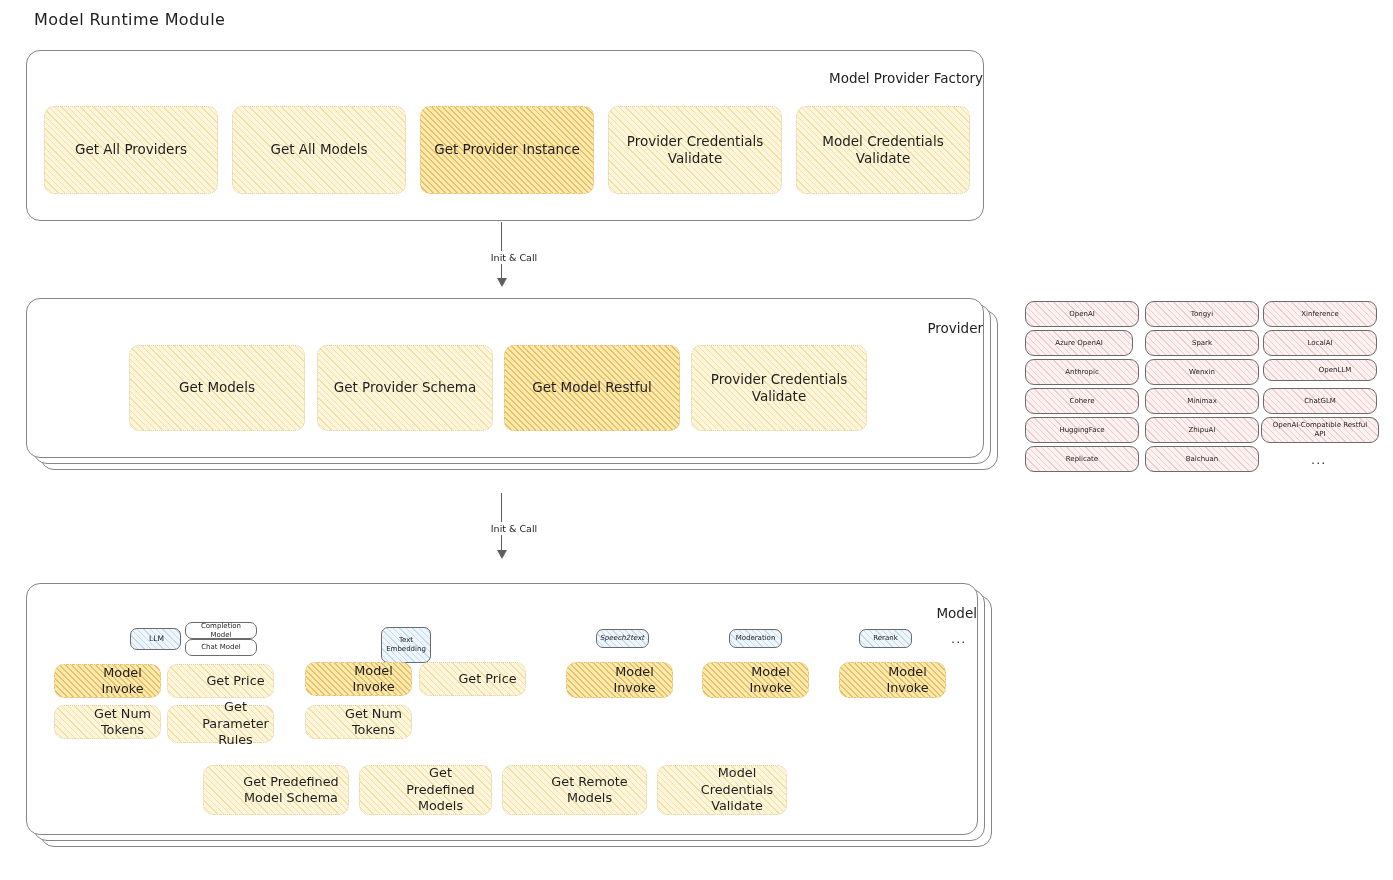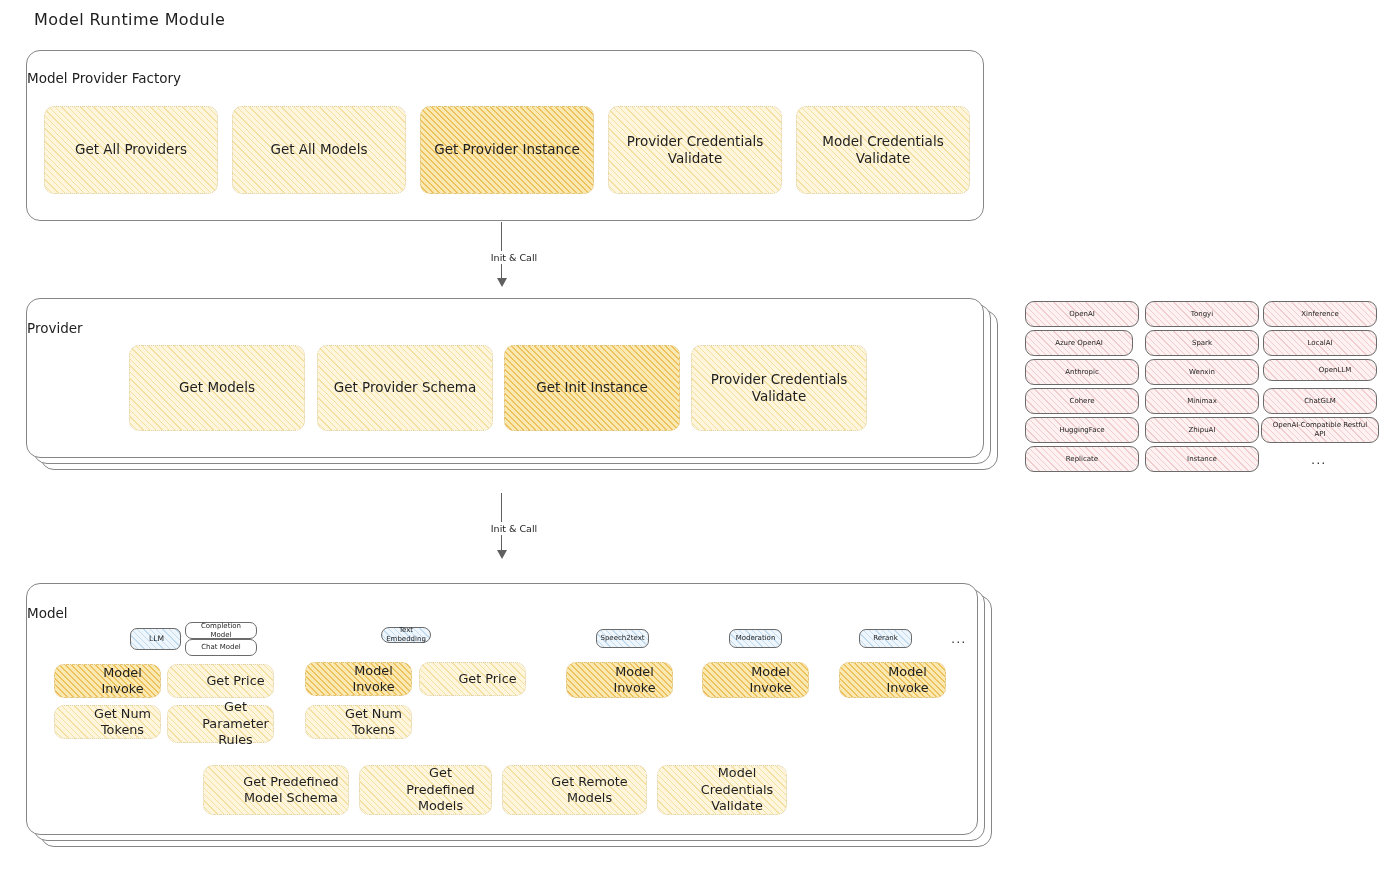--- a/index.html
+++ b/index.html
@@ -32,21 +32,21 @@
     border: 1.3px solid #868686;
     border-radius: 14px;
     background: #ffffff;
     box-sizing: border-box;
   }
   .hcard.stack-l { background:#ffffff; }
 
   .card-title {
     position: absolute;
     left: 0; right: 0;
-    text-align: left;
+    text-align: right;
     font-size: 13.5px;
     color: #1e1e1e;
     white-space: nowrap;
   }
 
   
   .node {
     position: absolute;
     box-sizing: border-box;
     border: 1.2px dotted #d9ccaa;
@@ -157,36 +157,36 @@
   <div class="arrow-label" style="left:502px; top:251px;">Init &amp; Call</div>
 
   <div class="hcard stack-l" style="left:40px; top:310px; width:958px; height:160px; z-index:1;"></div>
   <div class="hcard stack-l" style="left:33px; top:304px; width:958px; height:160px; z-index:2;"></div>
   <div class="hcard" style="left:26px; top:298px; width:958px; height:160px; z-index:3;">
     <div class="card-title" style="top:21px;">Provider</div>
   </div>
 
   <div class="node fill-yellow t14" style="left:129px; top:345px; width:176px; height:86px; z-index:4;">Get Models</div>
   <div class="node fill-yellow t14" style="left:317px; top:345px; width:176px; height:86px; z-index:4;">Get Provider Schema</div>
-  <div class="node fill-yellow-strong t14" style="left:504px; top:345px; width:176px; height:86px; z-index:4;">Get Init Instance</div>
+  <div class="node fill-yellow-strong t14" style="left:504px; top:345px; width:176px; height:86px; z-index:4;">Get Model Restful</div>
   <div class="node fill-yellow t14" style="left:691px; top:345px; width:176px; height:86px; z-index:4;">Provider Credentials Validate</div>
 
   <div class="node fill-pink t7" style="left:1025px; top:301px; width:114px; height:26px;">OpenAI</div>
   <div class="node fill-pink t7" style="left:1025px; top:330px; width:108px; height:26px;">Azure OpenAI</div>
   <div class="node fill-pink t7" style="left:1025px; top:359px; width:114px; height:26px;">Anthropic</div>
   <div class="node fill-pink t7" style="left:1025px; top:388px; width:114px; height:26px;">Cohere</div>
   <div class="node fill-pink t7" style="left:1025px; top:417px; width:114px; height:26px;">HuggingFace</div>
   <div class="node fill-pink t7" style="left:1025px; top:446px; width:114px; height:26px;">Replicate</div>
 
   <div class="node fill-pink t7" style="left:1145px; top:301px; width:114px; height:26px;">Tongyi</div>
   <div class="node fill-pink t7" style="left:1145px; top:330px; width:114px; height:26px;">Spark</div>
   <div class="node fill-pink t7" style="left:1145px; top:359px; width:114px; height:26px;">Wenxin</div>
   <div class="node fill-pink t7" style="left:1145px; top:388px; width:114px; height:26px;">Minimax</div>
   <div class="node fill-pink t7" style="left:1145px; top:417px; width:114px; height:26px;">ZhipuAI</div>
-  <div class="node fill-pink t7" style="left:1145px; top:446px; width:114px; height:26px;">Instance</div>
+  <div class="node fill-pink t7" style="left:1145px; top:446px; width:114px; height:26px;">Baichuan</div>
 
   <div class="node fill-pink t7" style="left:1263px; top:301px; width:114px; height:26px;">Xinference</div>
   <div class="node fill-pink t7" style="left:1263px; top:330px; width:114px; height:26px;">LocalAI</div>
   <div class="node fill-pink t7" style="left:1263px; top:359px; width:114px; height:22px;padding-left:36px;">OpenLLM</div>
   <div class="node fill-pink t7" style="left:1263px; top:388px; width:114px; height:26px;">ChatGLM</div>
   <div class="node fill-pink t7" style="left:1261px; top:417px; width:118px; height:26px;">OpenAI-Compatible Restful API</div>
   <div class="ellipsis-mark" style="left:1311px; top:452px;">...</div>
 
   <div class="arrow-line" style="left:501px; top:493px; height:61px;"></div>
   <div class="arrow-head" style="left:497px; top:550px;"></div>
@@ -200,27 +200,27 @@
 
   <div class="node fill-blue t8" style="left:130px; top:628px; width:51px; height:22px; z-index:4;padding-left:8px;">LLM</div>
   <div class="node fill-white-outline t7" style="left:185px; top:622px; width:72px; height:17px; z-index:4;">Completion Model</div>
   <div class="node fill-white-outline t7" style="left:185px; top:639px; width:72px; height:17px; z-index:4;">Chat Model</div>
 
   <div class="node fill-yellow-strong t13" style="left:54px; top:664px; width:107px; height:34px; z-index:4;">Model Invoke</div>
   <div class="node fill-yellow t13" style="left:167px; top:664px; width:107px; height:34px; z-index:4;">Get Price</div>
   <div class="node fill-yellow t13" style="left:54px; top:705px; width:107px; height:34px; z-index:4;">Get Num Tokens</div>
   <div class="node fill-yellow t13" style="left:167px; top:705px; width:107px; height:38px; z-index:4;">Get Parameter Rules</div>
 
-  <div class="node fill-blue t7" style="left:381px; top:627px; width:50px; height:16px; z-index:4;border-radius:10px;">Text Embedding</div>
+  <div class="node fill-blue t7" style="left:381px; top:627px; width:50px; height:36px; z-index:4;">Text Embedding</div>
 
   <div class="node fill-yellow-strong t13" style="left:305px; top:662px; width:107px; height:34px; z-index:4;">Model Invoke</div>
   <div class="node fill-yellow t13" style="left:419px; top:662px; width:107px; height:34px; z-index:4;">Get Price</div>
   <div class="node fill-yellow t13" style="left:305px; top:705px; width:107px; height:34px; z-index:4;">Get Num Tokens</div>
 
-  <div class="node fill-blue t7" style="left:596px; top:629px; width:53px; height:19px; z-index:4;">Speech2text</div>
+  <div class="node fill-blue t7" style="left:596px; top:629px; width:53px; height:19px; z-index:4;font-style:italic;">Speech2text</div>
   <div class="node fill-yellow-strong t13" style="left:566px; top:662px; width:107px; height:36px; z-index:4;">Model Invoke</div>
 
   <div class="node fill-blue t7" style="left:729px; top:629px; width:53px; height:19px; z-index:4;">Moderation</div>
   <div class="node fill-yellow-strong t13" style="left:702px; top:662px; width:107px; height:36px; z-index:4;">Model Invoke</div>
 
   <div class="node fill-blue t7" style="left:859px; top:629px; width:53px; height:19px; z-index:4;">Rerank</div>
   <div class="node fill-yellow-strong t13" style="left:839px; top:662px; width:107px; height:36px; z-index:4;">Model Invoke</div>
 
   <div class="ellipsis-mark" style="left:951px; top:631px; z-index:4;">...</div>
 

